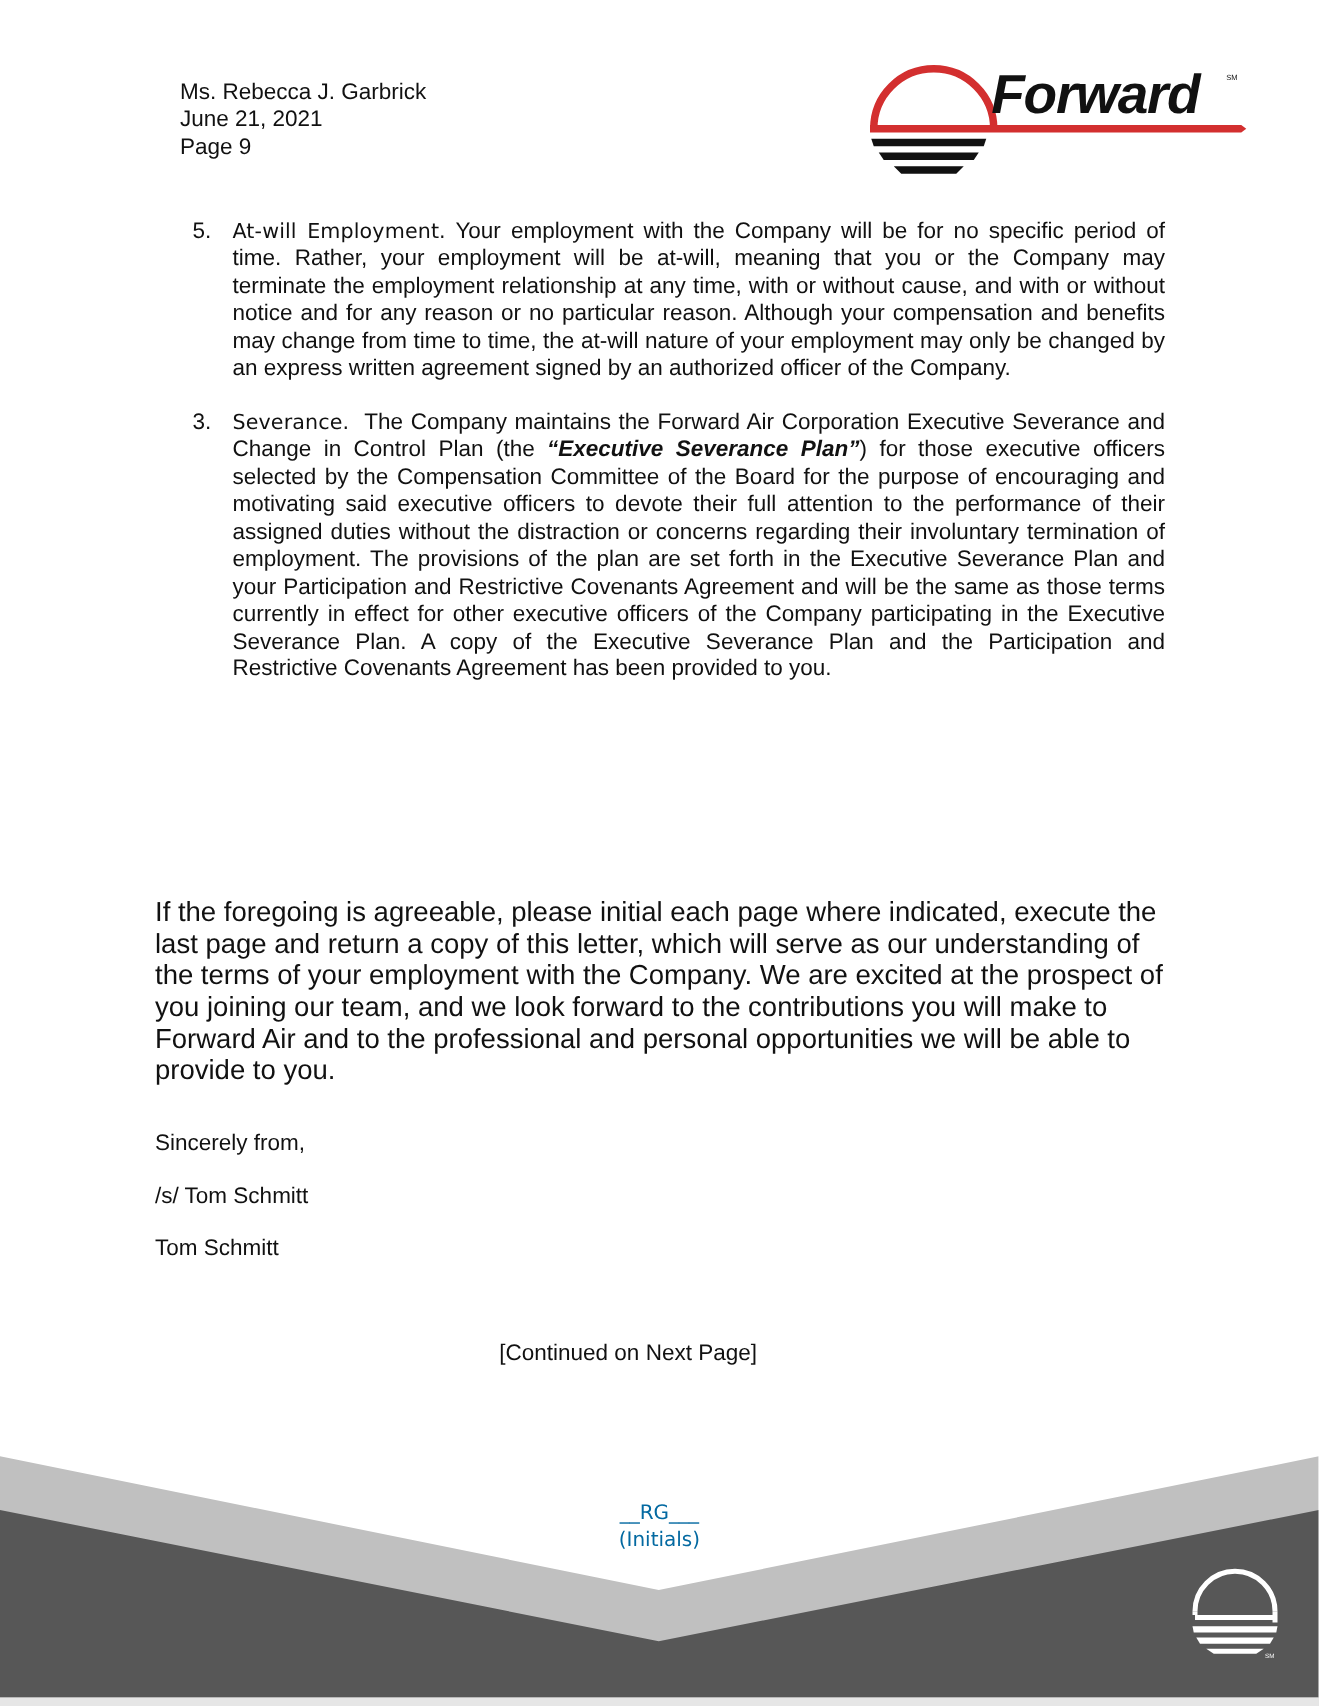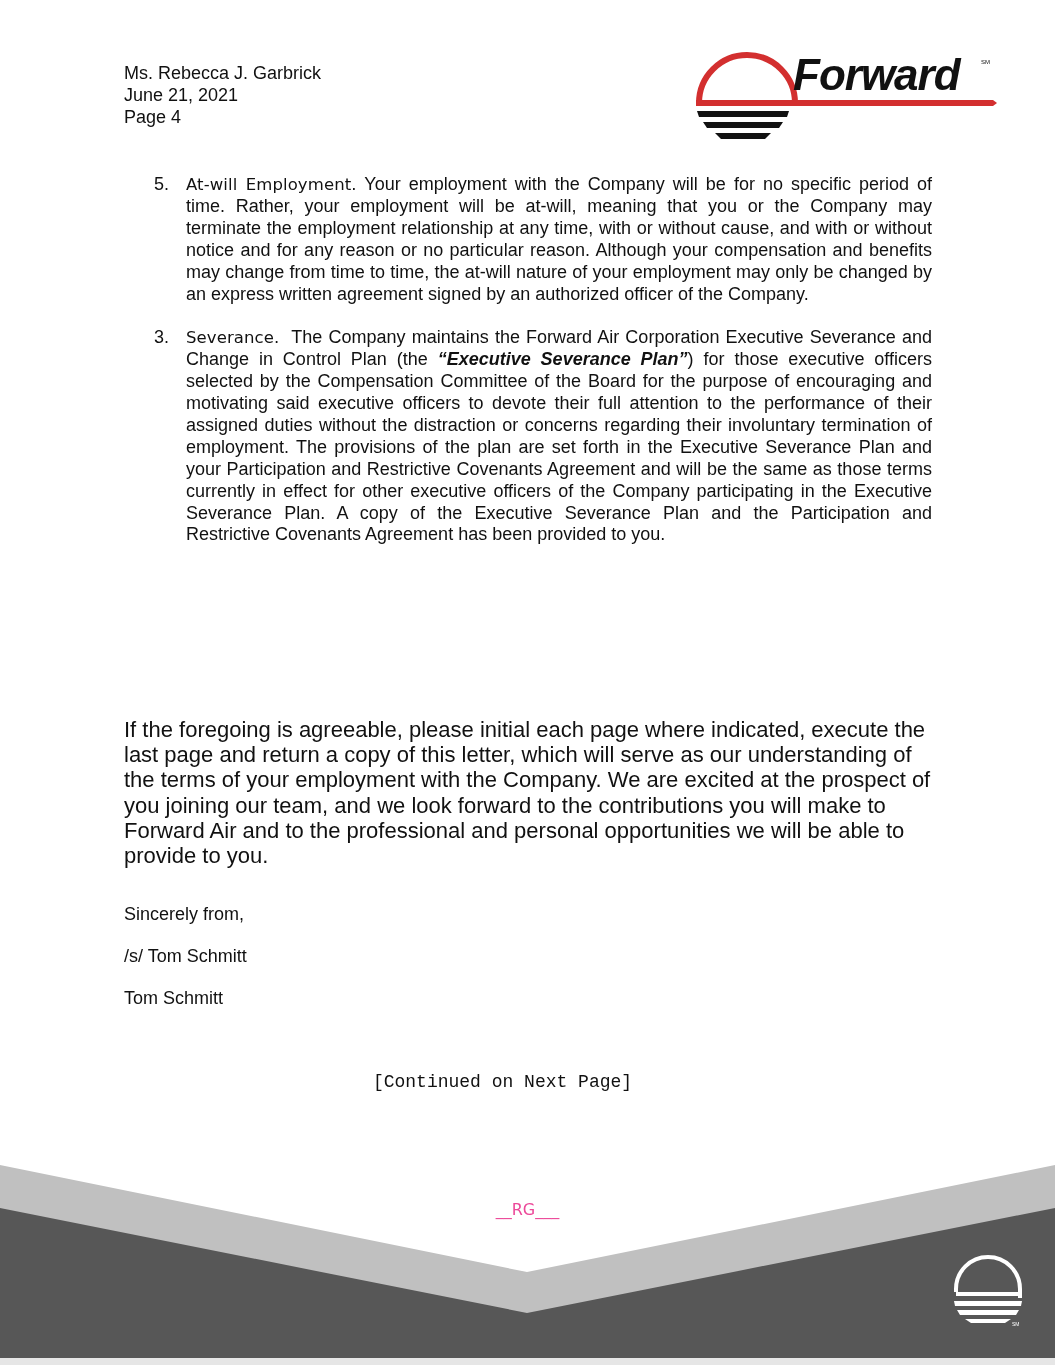--- a/index.html
+++ b/index.html
@@ -1,44 +1,44 @@
 <!DOCTYPE html>
 <html><head>
 <meta charset="utf-8">
 <style>
   html, body { margin: 0; padding: 0; background: #ffffff; }
   body { width: 1055px; height: 1365px; position: relative; overflow: hidden;
          font-family: "Liberation Sans", sans-serif; color: #111111; }
   .abs { position: absolute; }
   .header-block { left: 124px; top: 62px; font-size: 18px; line-height: 22px; }
-  .header-block div { white-space: nowrap; }
+  .header-block div { white-space: nowrap; margin-left: 20px; }
   .logo { left: 693px; top: 46px; width: 306px; height: 100px; }
   .list { left: 124px; top: 174px; width: 808px; font-size: 18px; line-height: 21.9px; }
   .para { text-align: justify; text-align-last: left; }
   .item { position: relative; padding-left: 62px; margin-bottom: 21.9px; }
   .item .num { position: absolute; left: 30px; top: 0; }
   .item .title { font-family: "DejaVu Sans", sans-serif; font-size: 16.5px; letter-spacing: 0.1px; }
   .cont { padding-left: 62px; margin-bottom: 21.9px; }
   .bi { font-weight: bold; font-style: italic; }
   .closing { left: 124px; top: 717px; width: 808px; font-size: 22px; line-height: 25.2px; }
   .sig { left: 124px; font-size: 18px; line-height: 22px; white-space: nowrap; }
-  .continued { left: 0; width: 1005px; top: 1072px; text-align: center; font-size: 18px; font-family: Liberation Mono, monospace; }
+  .continued { left: 0; width: 1005px; top: 1072px; text-align: center; font-size: 18px; }
   .footer { left: 0; top: 1150px; width: 1055px; height: 215px; }
   .initials { left: 0; width: 1055px; top: 1199px; text-align: center;
-              font-family: "DejaVu Sans", sans-serif; font-size: 16px; line-height: 22px; color: #ec4899; }
+              font-family: "DejaVu Sans", sans-serif; font-size: 16px; line-height: 22px; color: #0369a1; }
   .initials div { white-space: nowrap; }
   .footer-logo { left: 950px; top: 1254px; width: 80px; height: 76px; }
 </style>
 </head>
 <body>
 
 <div class="abs header-block">
   <div>Ms. Rebecca J. Garbrick</div>
   <div>June 21, 2021</div>
-  <div>Page 4</div>
+  <div>Page 9</div>
 </div>
 
 <div class="abs logo">
   <svg width="306" height="100" viewBox="0 0 306 100">
 
     <path d="M6 57 A48 48 0 0 1 102 57" fill="none" stroke="#d32f2f" stroke-width="6"></path>
 
     <path d="M3 54 L300 54 L304 57 L300 60 L3 60 Z" fill="#d32f2f"></path>
 
     <path d="M4 65 L96 65 L94 71 L6 71 Z" fill="#111"></path>
@@ -74,20 +74,21 @@
 <div class="abs footer">
   <svg width="1055" height="215" viewBox="0 0 1055 215">
     <polygon points="0,15 527,122 1055,15 1055,215 0,215" fill="#c0c0c0"></polygon>
     <polygon points="0,58 527,163 1055,58 1055,208 0,208" fill="#575757"></polygon>
     <rect x="0" y="208" width="1055" height="7" fill="#e6e6e6"></rect>
   </svg>
 </div>
 
 <div class="abs initials">
   <div>__RG___</div>
+  <div>(Initials)</div>
 </div>
 
 <div class="abs footer-logo">
   <svg width="80" height="76" viewBox="0 0 80 76">
     <path d="M6 35 A32 32 0 0 1 70 35" fill="none" stroke="#ffffff" stroke-width="4"></path>
     <line x1="6" y1="35" x2="6" y2="38" stroke="#fff" stroke-width="4"></line>
     <line x1="70" y1="35" x2="70" y2="44" stroke="#fff" stroke-width="4"></line>
     <rect x="6" y="38" width="64" height="4" fill="#fff"></rect>
     <path d="M4 47 L72 47 L71 52 L5 52 Z" fill="#fff"></path>
     <path d="M7 56 L69 56 L66 61 L10 61 Z" fill="#fff"></path>

